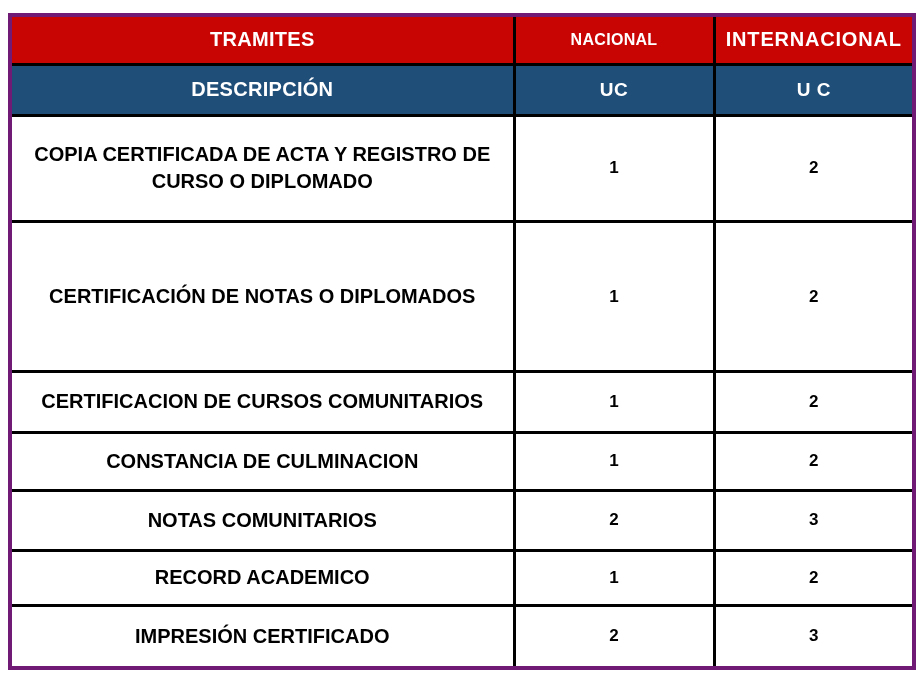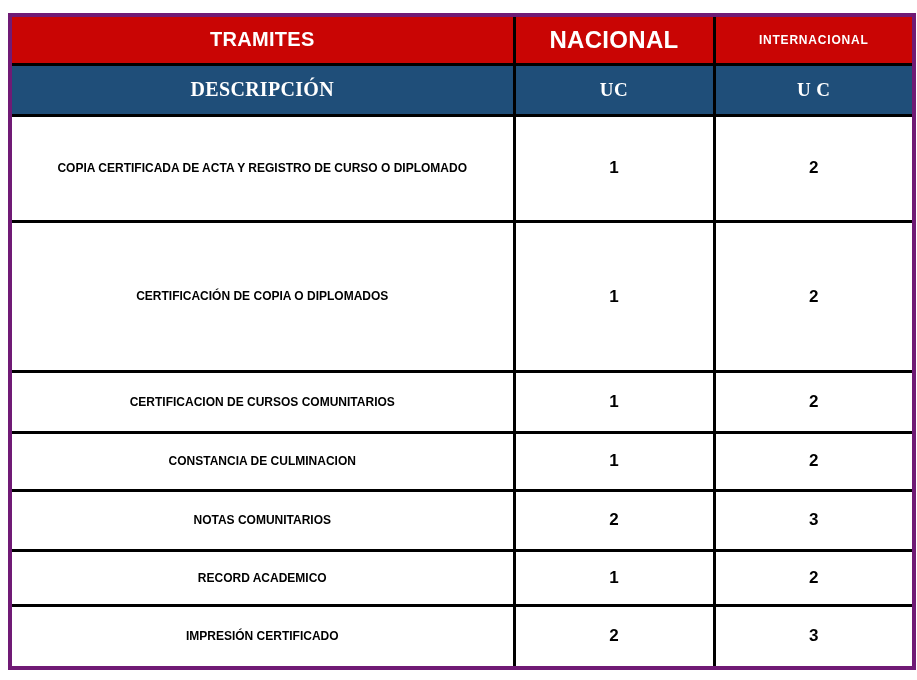--- a/index.html
+++ b/index.html
@@ -21,30 +21,30 @@
     border: 3px solid #000000;
     text-align: center;
     vertical-align: middle;
     font-weight: bold;
   }
   col.c-desc { width: 504px; }
   col.c-nac  { width: 200px; }
   col.c-int  { width: 200px; }
 
   tr.hdr-red  th { background: #C90504; color: #ffffff; }
-  tr.hdr-blue th { background: #1F4E79; color: #ffffff; font-family: Liberation Serif, serif; }
+  tr.hdr-blue th { background: #1F4E79; color: #ffffff; }
 
   th.t-main   { font-size: 20px; letter-spacing: 0.3px; }
-  th.t-nac    { font-size: 24px; letter-spacing: 0.3px; }
-  th.t-int    { font-size: 12px; letter-spacing: 0.8px; }
+  th.t-nac    { font-size: 16px; letter-spacing: 0.3px; }
+  th.t-int    { font-size: 20px; letter-spacing: 0.8px; }
   th.t-desc   { font-size: 20px; letter-spacing: 0.3px; }
   th.t-uc     { font-size: 19px; letter-spacing: 0.5px; margin-top: 41px; }
 
   td.desc-cell {
-    font-size: 12px;
+    font-size: 20px;
     color: #000000;
     padding: 0 20px;
     line-height: 1.35;
   }
   td.val-cell {
     font-size: 17px;
     color: #000000;
   }
 </style>
 </head>
@@ -68,21 +68,21 @@
       <th class="t-uc">U C</th>
     </tr>
   </thead>
   <tbody>
     <tr style="height:97px;">
       <td class="desc-cell">COPIA CERTIFICADA DE ACTA Y REGISTRO DE CURSO O DIPLOMADO</td>
       <td class="val-cell">1</td>
       <td class="val-cell">2</td>
     </tr>
     <tr style="height:137px;">
-      <td class="desc-cell">CERTIFICACIÓN DE COPIA O DIPLOMADOS</td>
+      <td class="desc-cell">CERTIFICACIÓN DE NOTAS O DIPLOMADOS</td>
       <td class="val-cell">1</td>
       <td class="val-cell">2</td>
     </tr>
     <tr style="height:55px;">
       <td class="desc-cell">CERTIFICACION DE CURSOS COMUNITARIOS</td>
       <td class="val-cell">1</td>
       <td class="val-cell">2</td>
     </tr>
     <tr style="height:53px;">
       <td class="desc-cell">CONSTANCIA DE CULMINACION</td>

